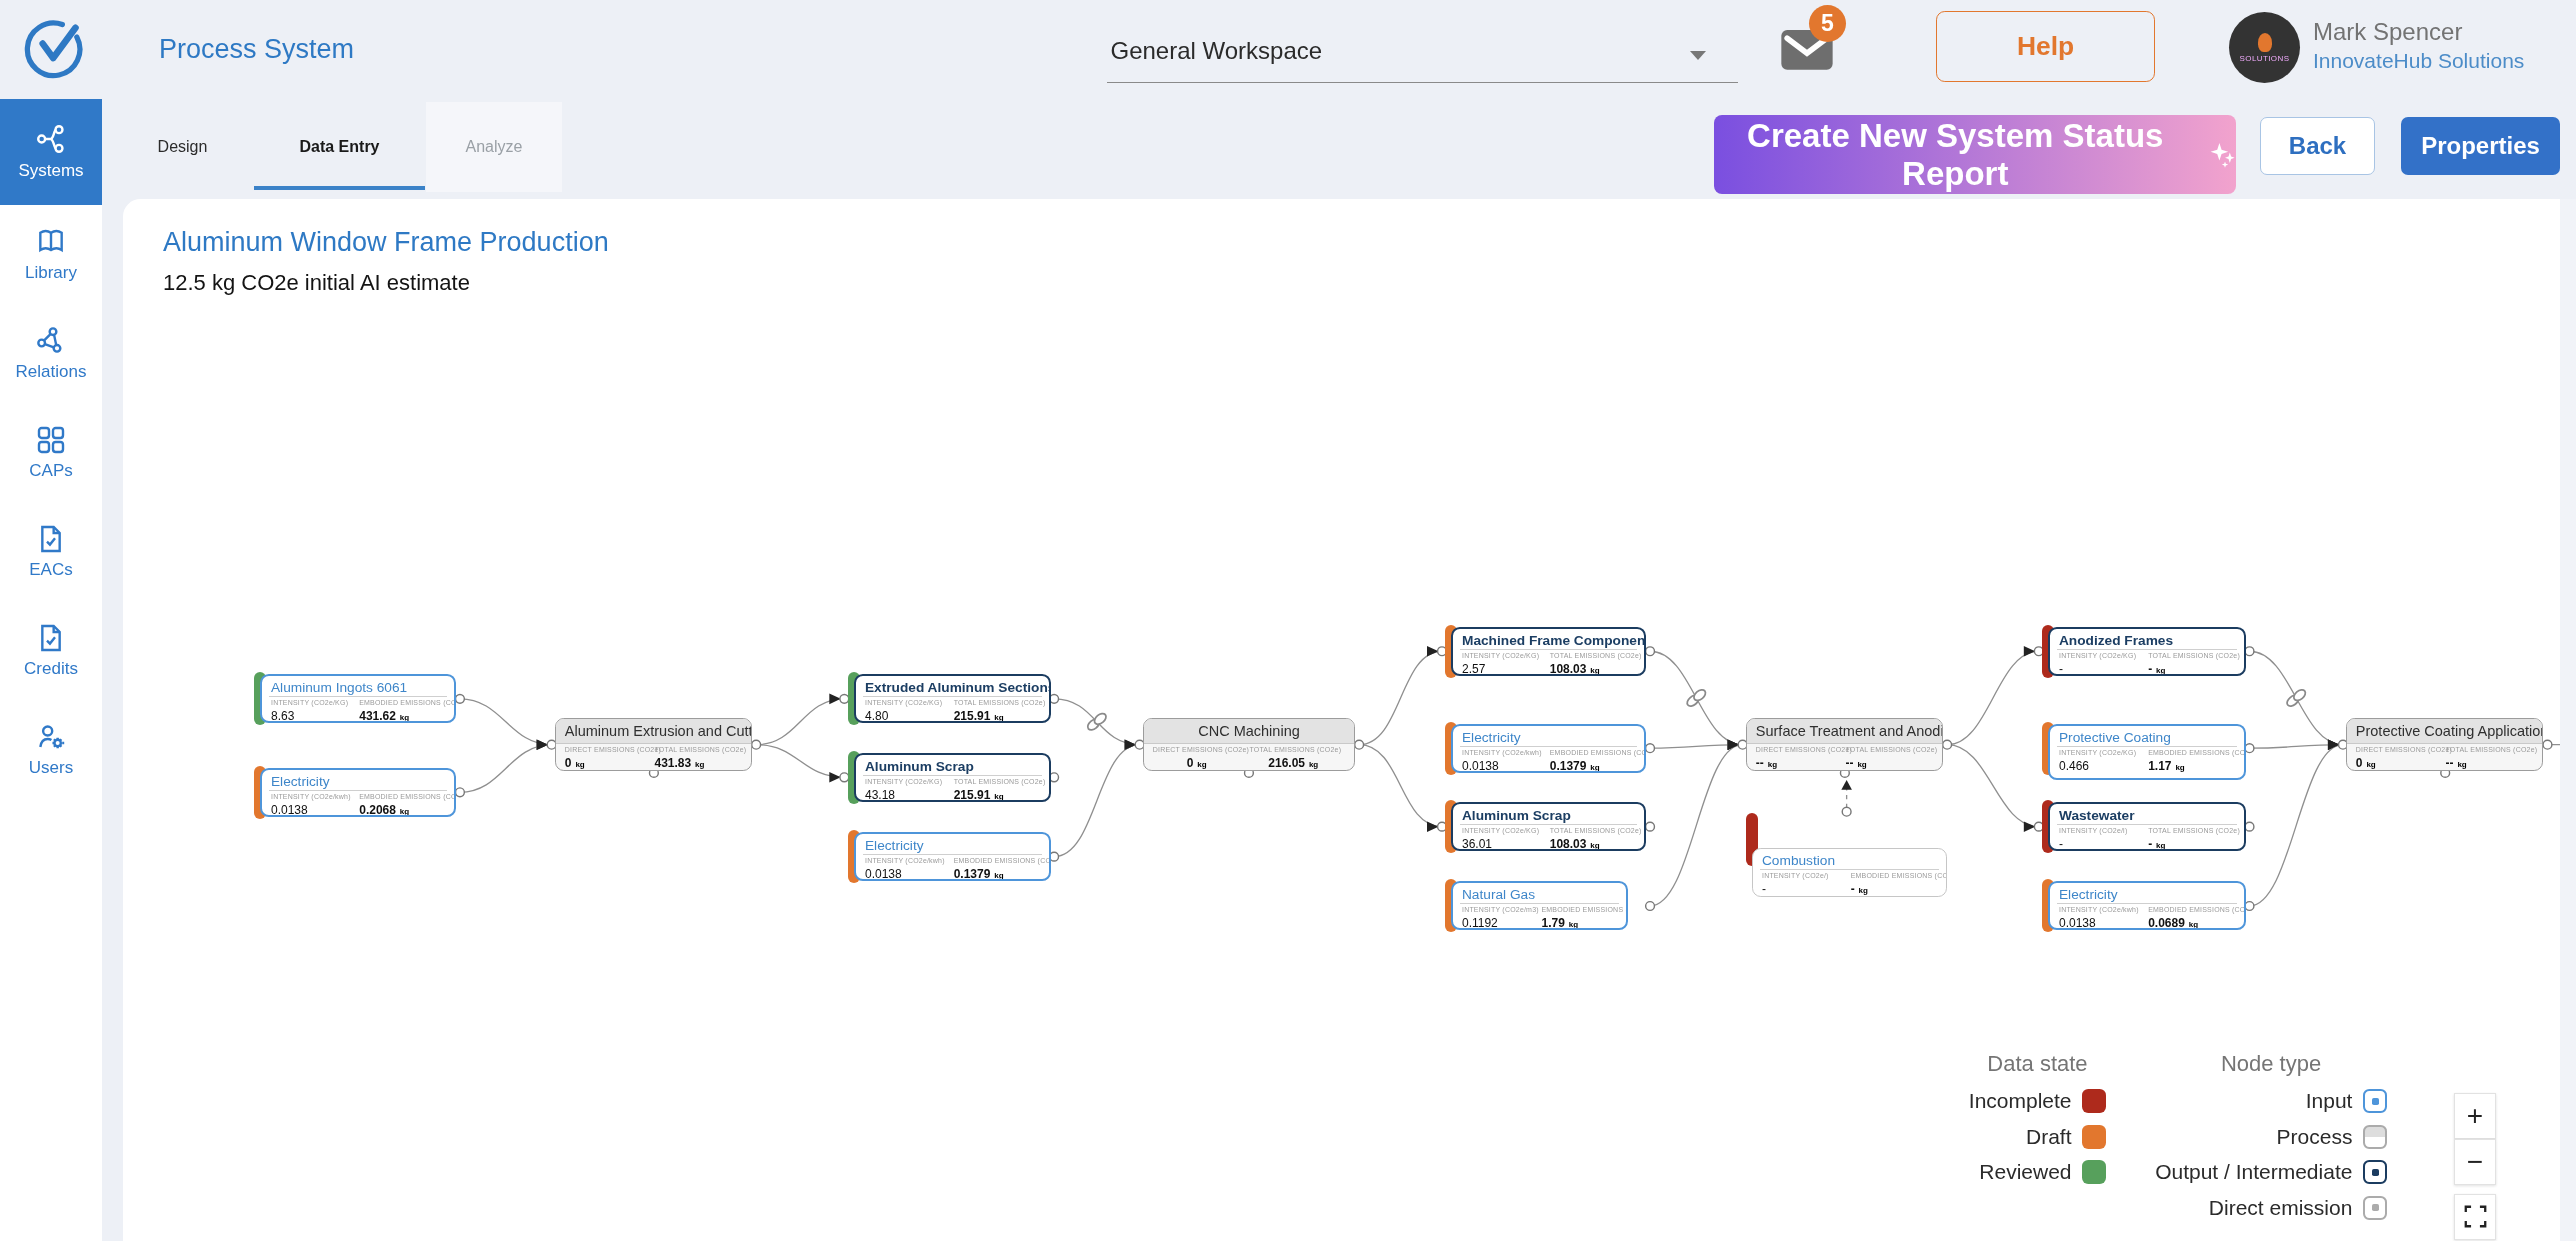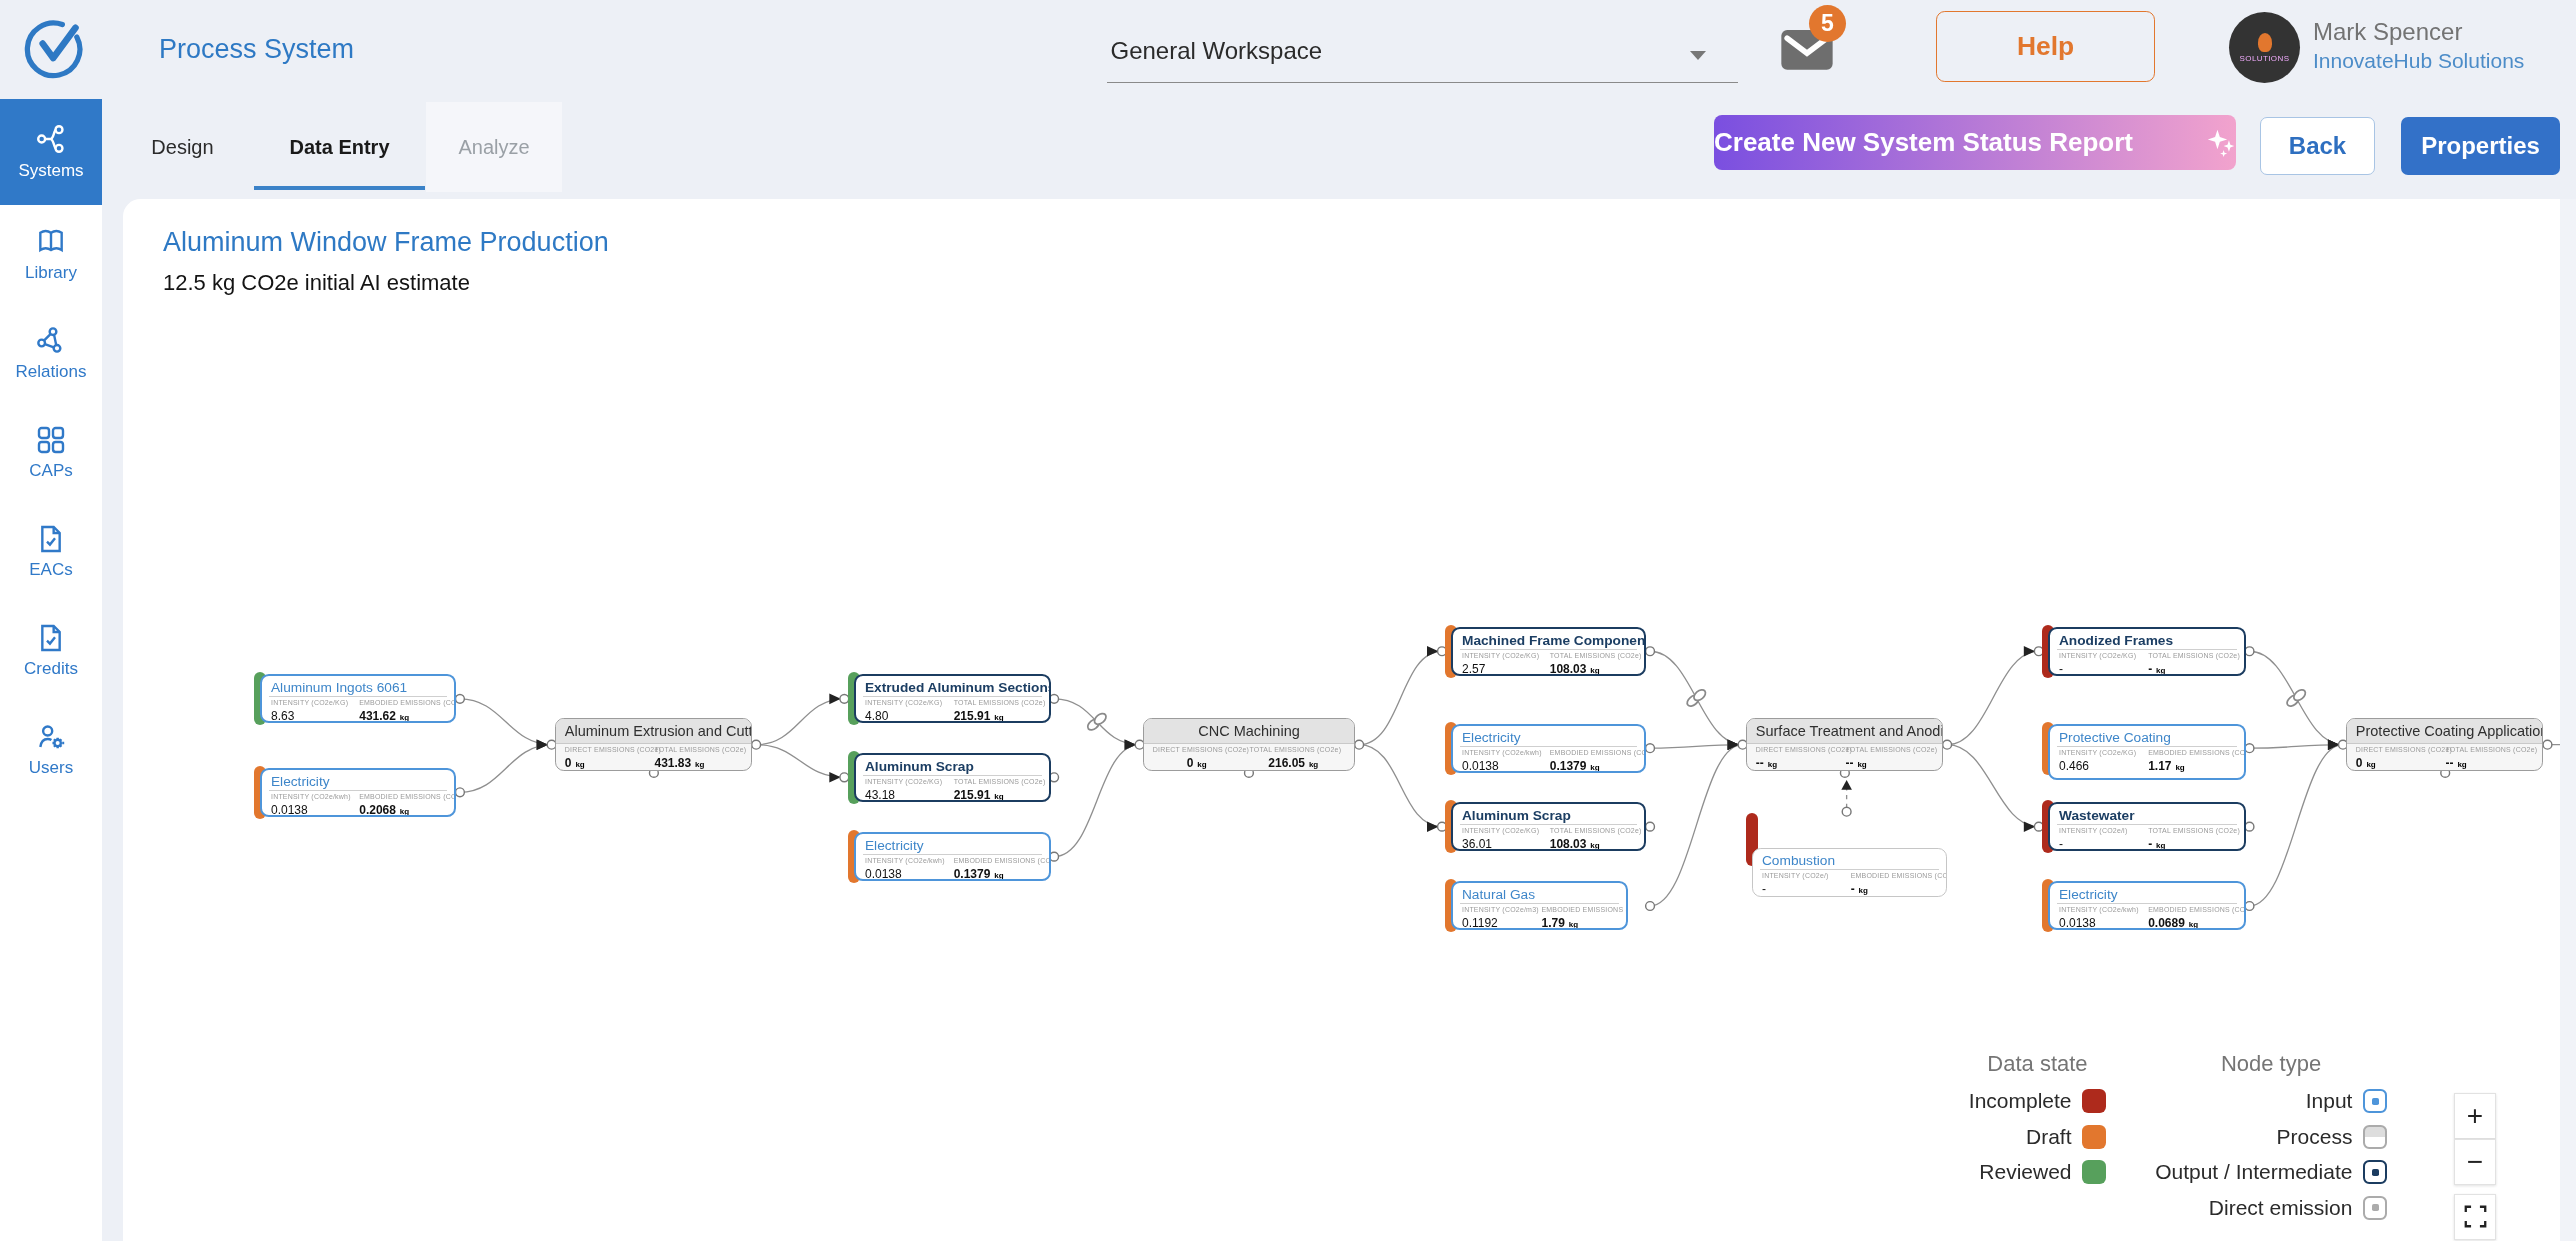--- a/index.html
+++ b/index.html
@@ -28,31 +28,31 @@
   .avatar { position:absolute; left:2229px; top:12.3px; width:71px; height:71px; border-radius:50%;
     background:#333333; color:#f0abfc; display:flex; flex-direction:column; align-items:center;
     justify-content:center; overflow:hidden; }
   .avatar .blob { width:14px; height:19.4px; background:#E2772E; border-radius:50% 50% 40% 40%; margin-bottom:1.8px; }
   .avatar .txt { font-size:8px; letter-spacing:0.4px; }
   .user-name { position:absolute; left:2313px; top:17.6px; font-size:24px; color:#737373; }
   .user-org  { position:absolute; left:2313px; top:49px; font-size:21px; color:#4C8CC8; }
 
   
   .tab { position:absolute; top:102px; height:90px; display:flex; align-items:center;
-    justify-content:center; font-size:20px; color:#2B2B2B; cursor:pointer; }
+    justify-content:center; font-size:16px; color:#2B2B2B; cursor:pointer; }
   .tab-design { left:134px; width:97px; }
   .tab-dataentry { left:254px; width:171px; font-weight:bold; color:#1A1A1A; }
   .tab-analyze { left:426px; width:136px; background:#F5F6FA; color:#9AA0A6; cursor:default; }
   .tab-underline { position:absolute; left:254px; top:186px; width:171px; height:4.4px; background:#3B82C8; }
 
   
-  .btn-create { position:absolute; left:1714px; top:115px; width:522px; height:55px; border:none;
+  .btn-create { position:absolute; left:1714px; top:115px; width:522px; height:79px; border:none;
     border-radius:8px; background:linear-gradient(90deg,#7A4FE0,#F2A3CD); color:#fff;
-    font-size:26px; font-weight:bold; cursor:pointer; display:flex; align-items:center;
-    justify-content:space-between; gap:12.3px; font-family:inherit; }
+    font-size:33px; font-weight:bold; cursor:pointer; display:flex; align-items:center;
+    justify-content:center; gap:12.3px; font-family:inherit; }
   .btn-back { position:absolute; left:2260px; top:117px; width:115px; height:58px; background:#fff;
     border:1.8px solid #A8C4E4; border-radius:7px; color:#2E6FC0; font-size:24px; font-weight:bold;
     cursor:pointer; font-family:inherit; }
   .btn-props { position:absolute; left:2401px; top:117px; width:159px; height:58px; background:#3371C8;
     border:none; border-radius:7px; color:#fff; font-size:24px; font-weight:bold; cursor:pointer; font-family:inherit; }
 
   
   .sidebar { position:absolute; left:0; top:99px; width:102px; height:1143px; background:#fff; }
   .side-item { width:102px; height:99px; display:flex; flex-direction:column; align-items:center;
     justify-content:center; gap:5.3px; color:#3079C8; cursor:pointer; }

